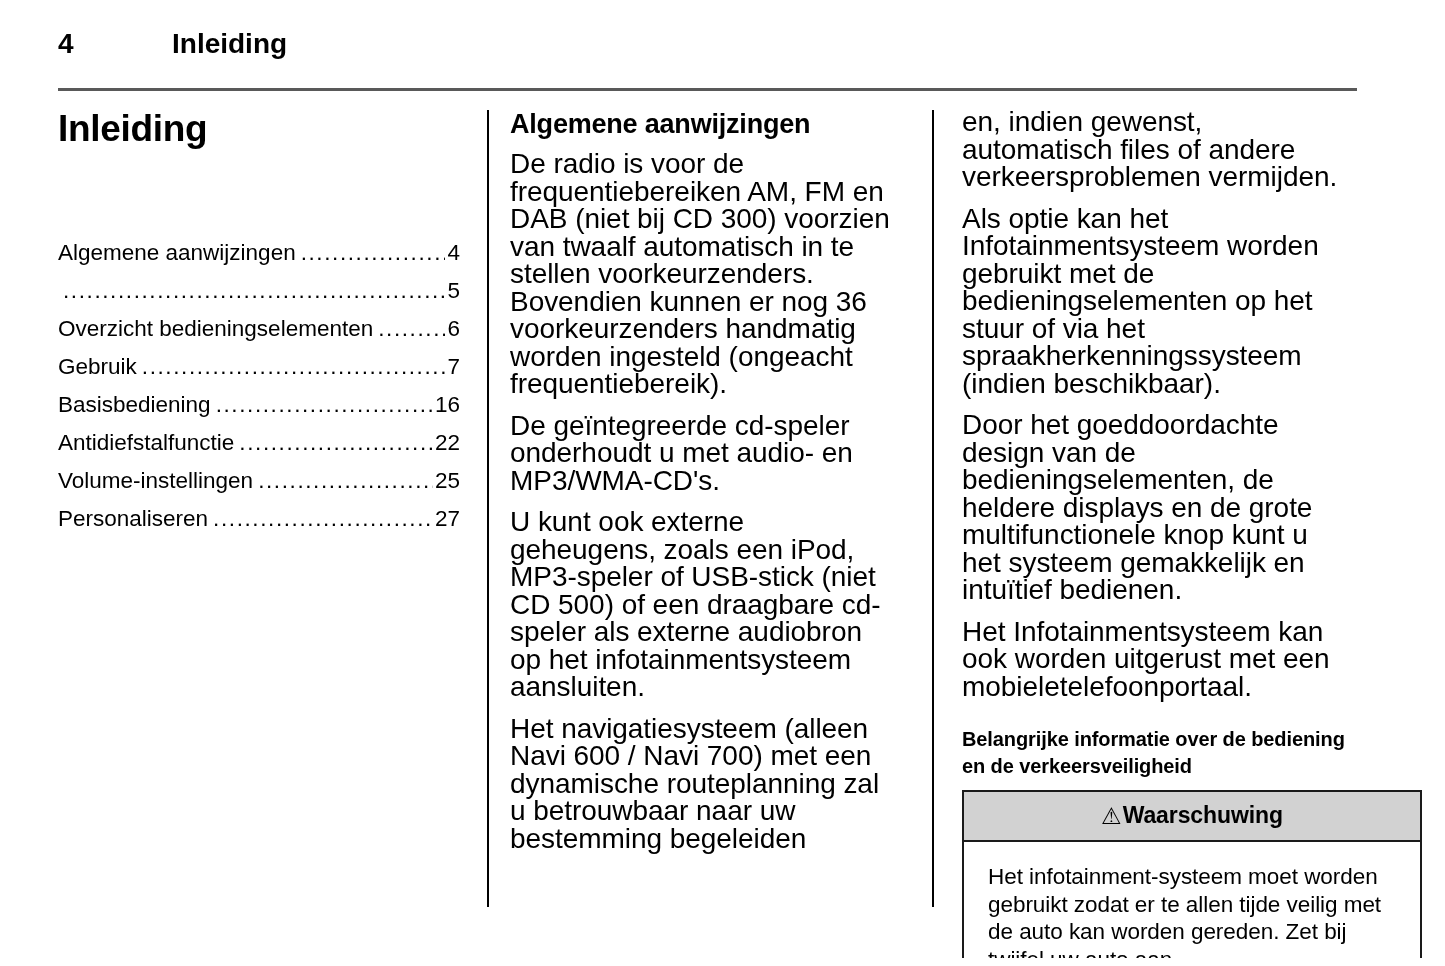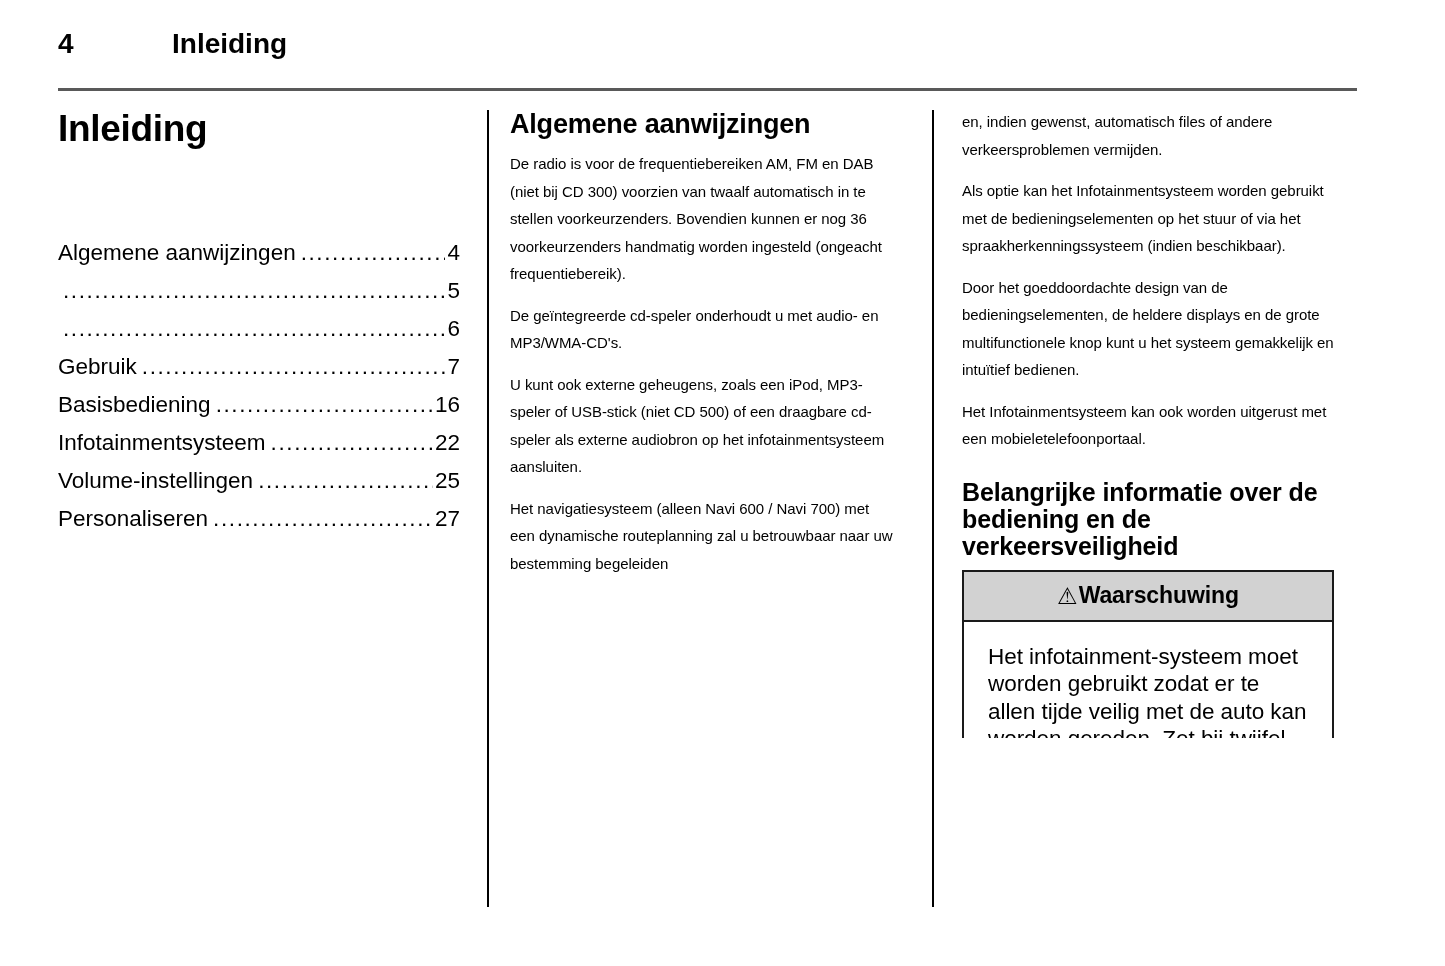--- a/index.html
+++ b/index.html
@@ -109,40 +109,40 @@
 
   
   .body-h2 {
     font-size: 27px;
     font-weight: bold;
     line-height: 33px;
     margin: 0 0 9px 0;
     letter-spacing: -0.2px;
   }
   .body-h3 {
-    font-size: 25px;
+    font-size: 20px;
     font-weight: bold;
     line-height: 27px;
     margin: 26px 0 10px 0;
     letter-spacing: -0.1px;
   }
   .para {
-    font-size: 15px;
+    font-size: 28px;
     line-height: 27.5px;
     margin: 0 16px 14px 0;
     letter-spacing: -0.05px;
   }
   .para:last-child { margin-bottom: 0; }
 
   
   #warning-box {
     margin-top: 4px;
     border: 2px solid #1a1a1a;
     border-bottom: none;
-    width: 372px;
+    width: 460px;
     box-sizing: border-box;
   }
   #warning-head {
     background: #d2d2d2;
     border-bottom: 2px solid #1a1a1a;
     text-align: center;
     font-size: 23px;
     font-weight: bold;
     line-height: 27px;
     padding: 10px 0 11px 0;
@@ -188,35 +188,36 @@
     <div class="toc-row">
           <span class="toc-label">Algemene aanwijzingen</span>
           <span class="toc-dots">......................................................................................</span>
           <span class="toc-page">4</span>
         </div>
         <div class="toc-row">
           <span class="toc-dots">......................................................................................</span>
           <span class="toc-page">5</span>
         </div>
         <div class="toc-row">
+          <span class="toc-label">Overzicht bedieningselementen</span>
           <span class="toc-dots">......................................................................................</span>
           <span class="toc-page">6</span>
         </div>
         <div class="toc-row">
           <span class="toc-label">Gebruik</span>
           <span class="toc-dots">......................................................................................</span>
           <span class="toc-page">7</span>
         </div>
         <div class="toc-row">
           <span class="toc-label">Basisbediening</span>
           <span class="toc-dots">......................................................................................</span>
           <span class="toc-page">16</span>
         </div>
         <div class="toc-row">
-          <span class="toc-label">Infotainmentsysteem</span>
+          <span class="toc-label">Antidiefstalfunctie</span>
           <span class="toc-dots">......................................................................................</span>
           <span class="toc-page">22</span>
         </div>
         <div class="toc-row">
           <span class="toc-label">Volume-instellingen</span>
           <span class="toc-dots">......................................................................................</span>
           <span class="toc-page">25</span>
         </div>
         <div class="toc-row">
           <span class="toc-label">Personaliseren</span>

